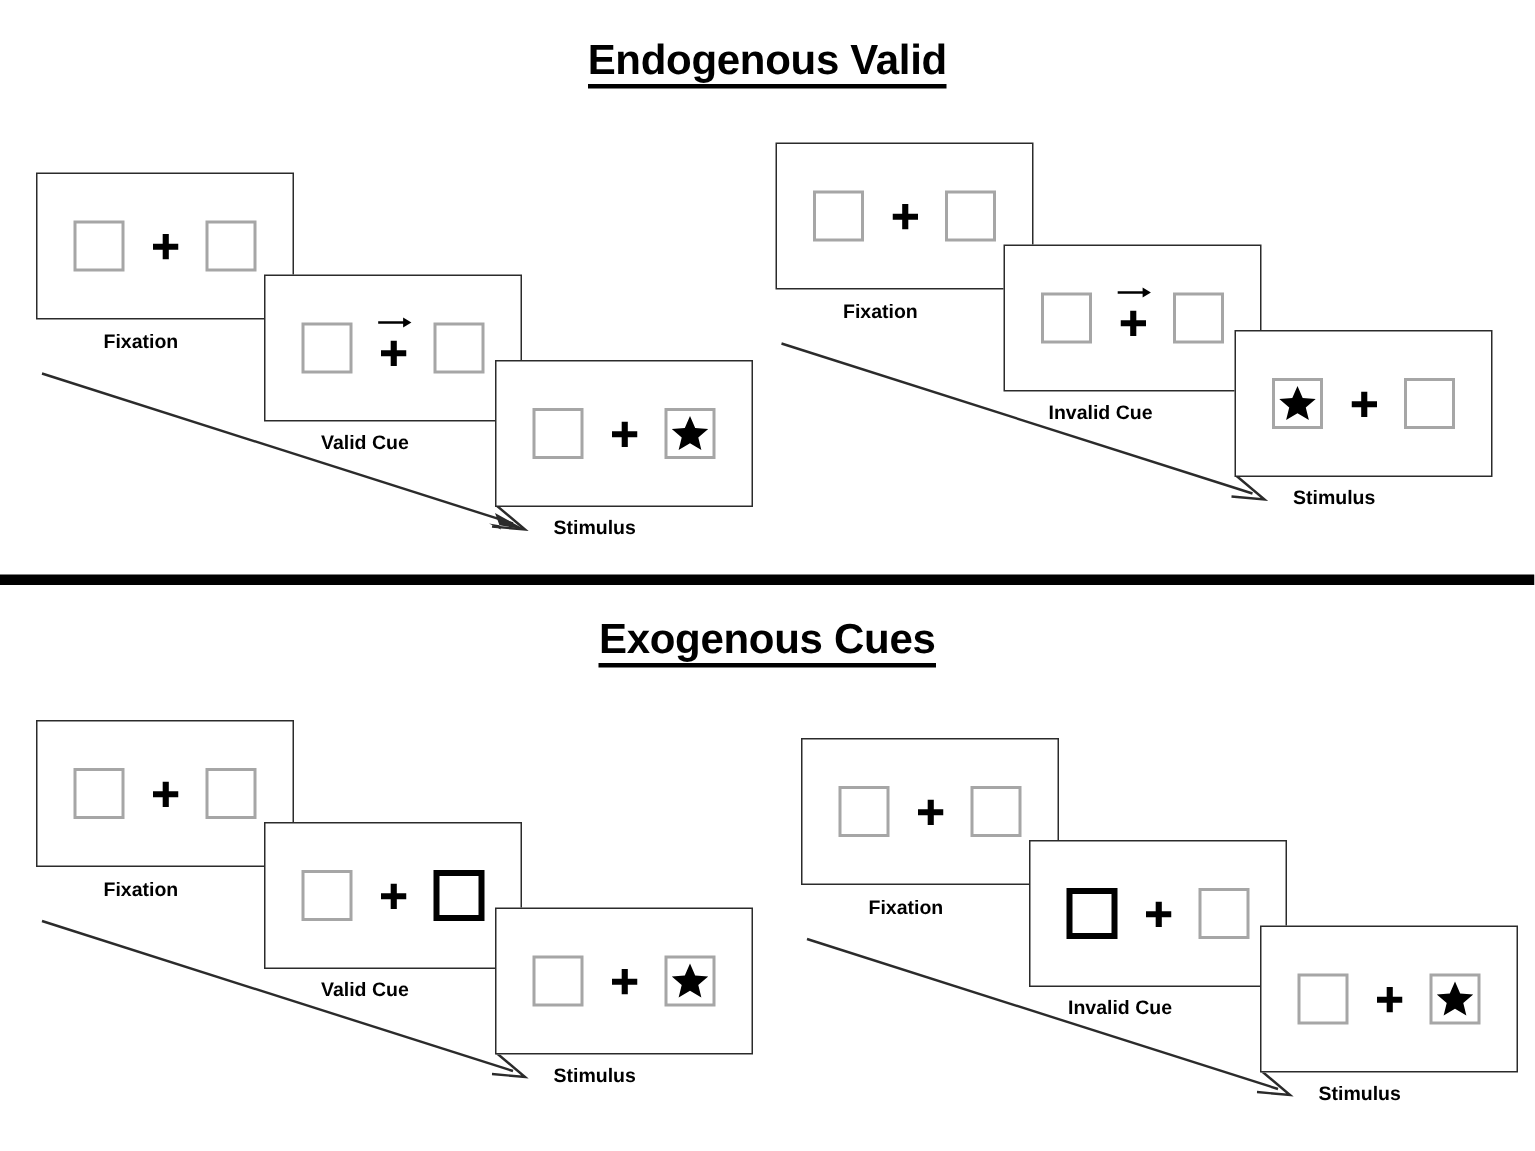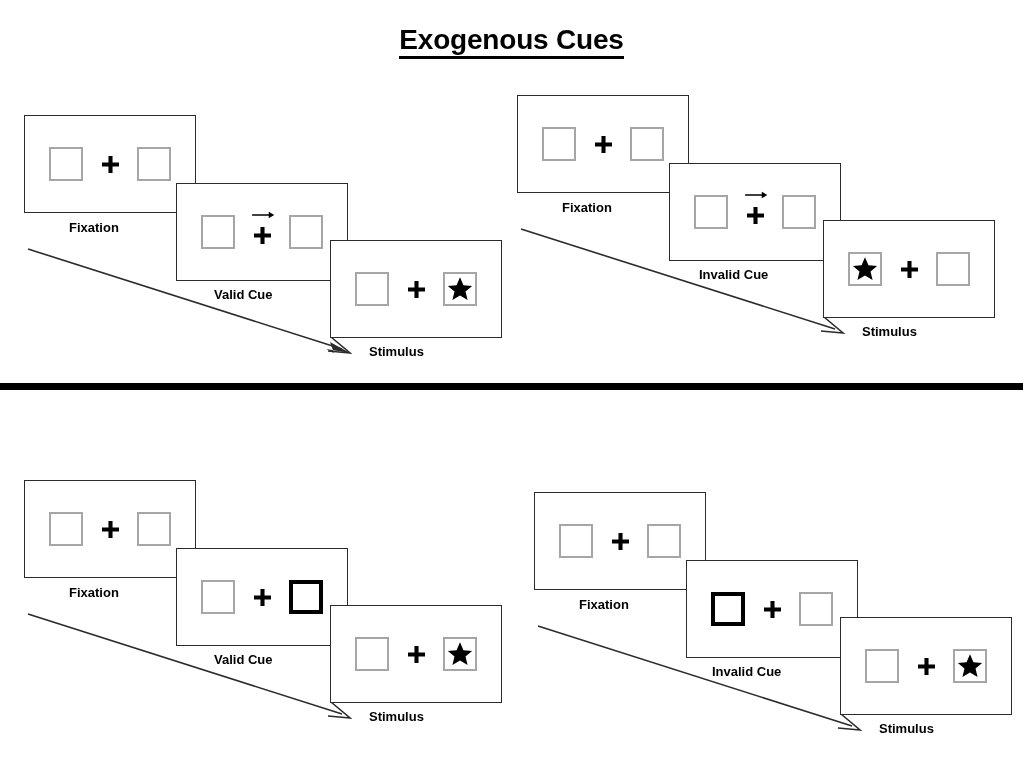--- a/index.html
+++ b/index.html
@@ -133,21 +133,21 @@
     position: absolute;
     overflow: visible;
   }
 </style>
 </head>
 <body>
 
 <div class="section" id="endogenous-section">
 
   <div class="section-title" id="endogenous-title">
-    <span>Exogenous Cues</span>
+    <span>Endogenous Valid</span>
   </div>
 
   <div class="sequence" style="left:24px; top:115px;">
 
     <svg class="flow-arrow" style="left:2px; top:130px; width:330px; height:115px;" viewBox="0 0 330 115">
       <line x1="2" y1="4" x2="316" y2="104" stroke="#2b2b2b" stroke-width="1.6"></line>
       <polygon points="324,108 304,97 308,108 300,104" fill="#2b2b2b"></polygon>
       <polyline points="305,92 324,108 302,106" fill="none" stroke="#2b2b2b" stroke-width="1.6"></polyline>
     </svg>
 
@@ -252,20 +252,23 @@
       </div>
     </div>
     <div class="frame-label" style="left:345px; top:229px;">Stimulus</div>
   </div>
 </div>
 
 <div class="divider"></div>
 
 <div class="section" id="exogenous-section">
 
+  <div class="section-title" id="exogenous-title">
+    <span>Exogenous Cues</span>
+  </div>
 
   <div class="sequence" style="left:24px; top:88px;">
 
     <svg class="flow-arrow" style="left:2px; top:130px; width:330px; height:115px;" viewBox="0 0 330 115">
       <line x1="2" y1="4" x2="316" y2="104" stroke="#2b2b2b" stroke-width="1.6"></line>
       <polyline points="305,92 324,108 302,106" fill="none" stroke="#2b2b2b" stroke-width="1.6"></polyline>
     </svg>
 
     <div class="frame" style="left:0px; top:0px;">
       <div class="frame-inner">

